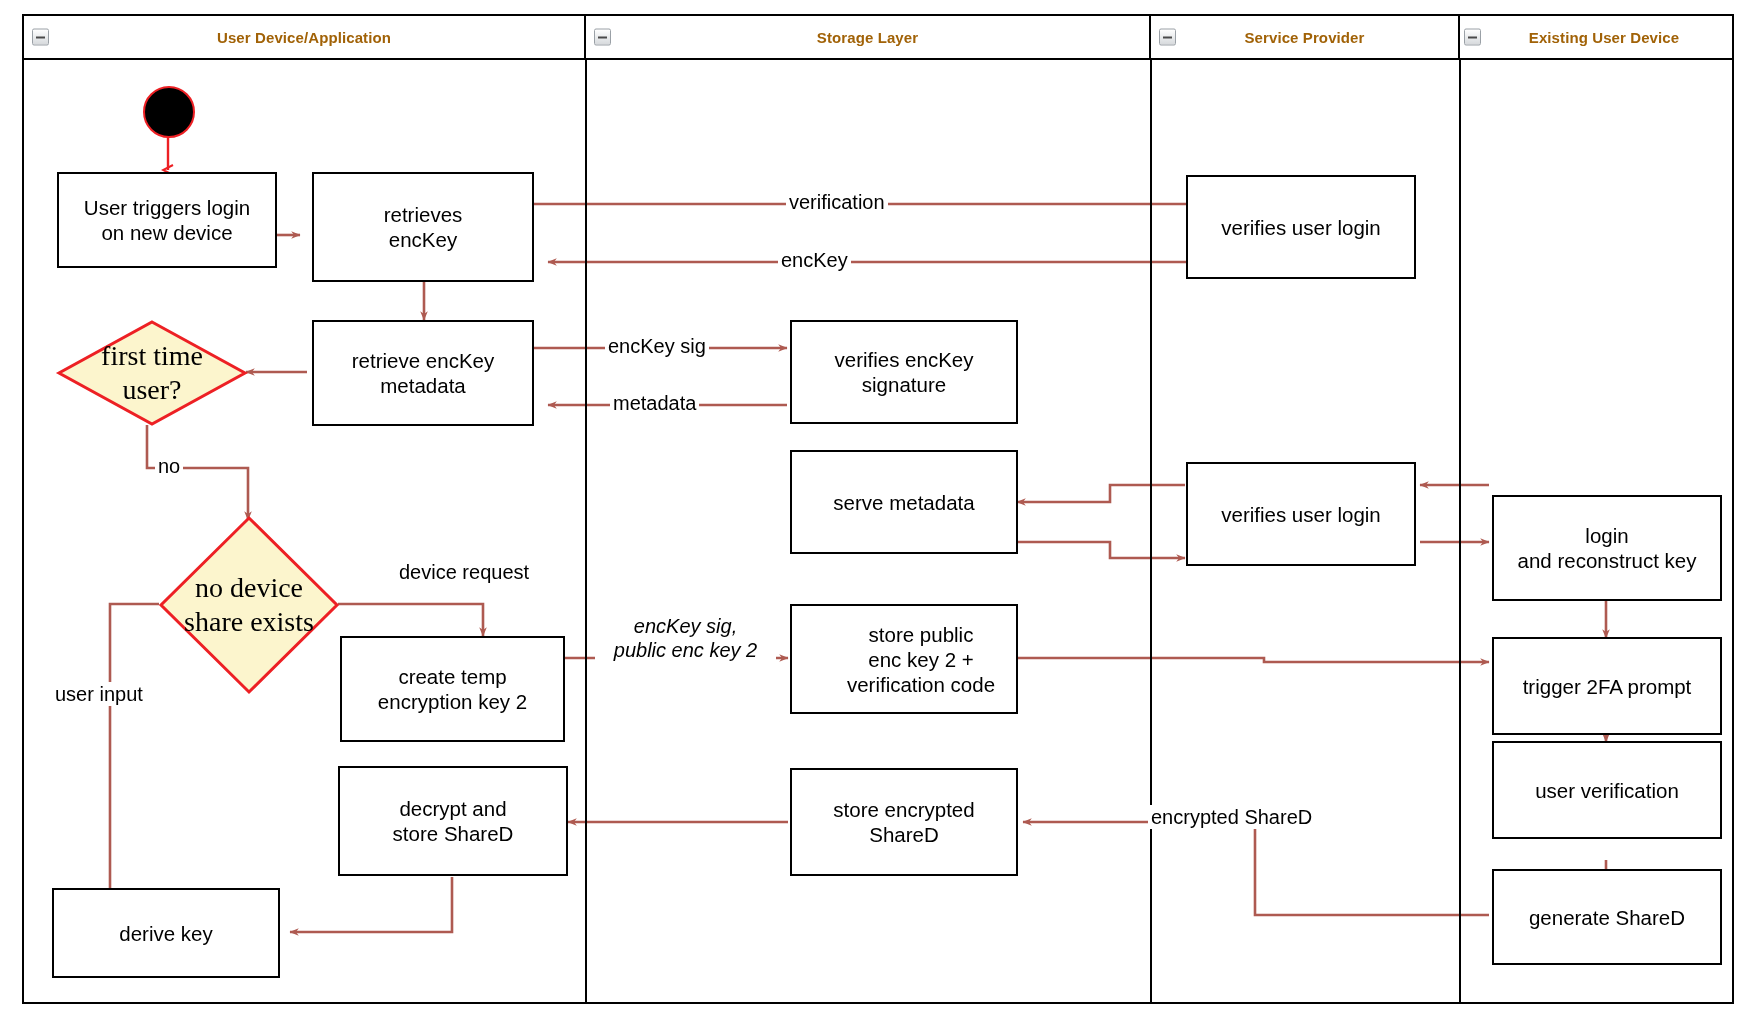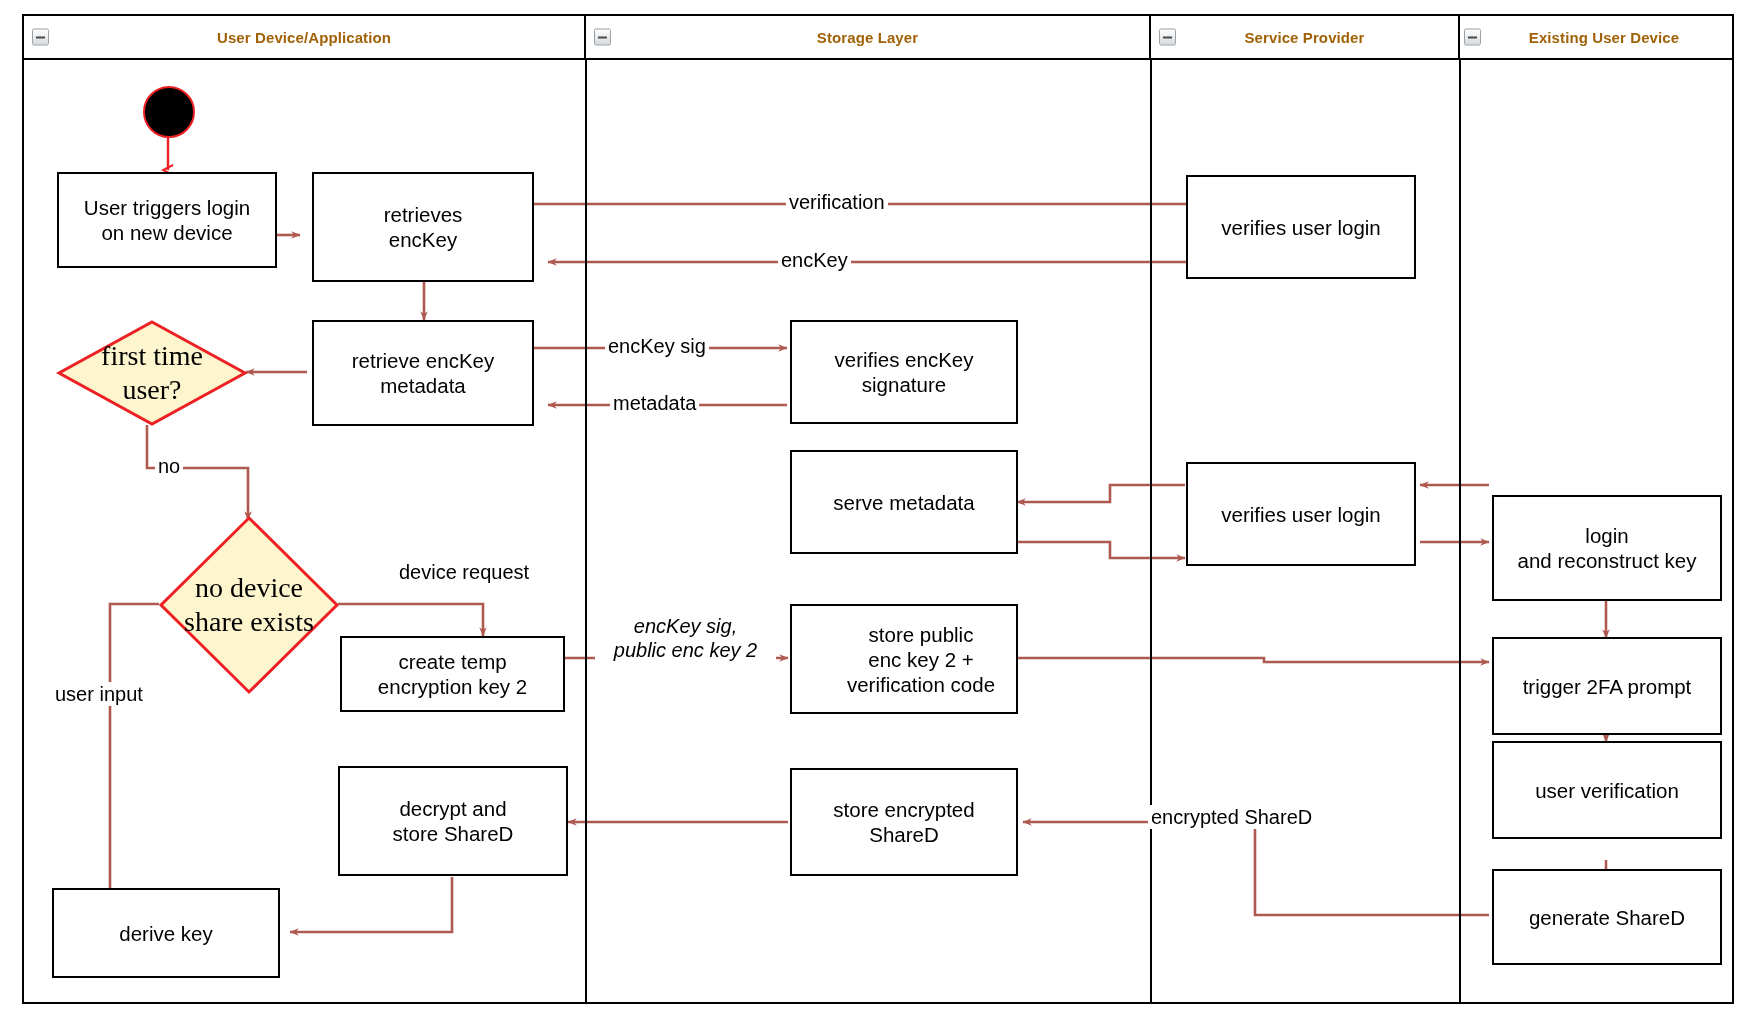--- a/index.html
+++ b/index.html
@@ -239,21 +239,21 @@
   </div>
 
   <div class="decision-wrap" style="left:159px; top:516px; width:180px; height:178px;">
     <svg width="180" height="178" viewBox="0 0 180 178">
       <polygon points="90,2 178,89 90,176 2,89" fill="#fcf5cd" stroke="#ed2024" stroke-width="3"></polygon>
     </svg>
     <div class="decision-label">no device
 share exists</div>
   </div>
 
-  <div class="node" style="left:340px; top:636px; width:225px; height:76px;">create temp
+  <div class="node" style="left:340px; top:636px; width:225px; height:106px;">create temp
 encryption key 2</div>
 
   <div class="node" style="left:338px; top:766px; width:230px; height:110px;">decrypt and
 store ShareD</div>
 
   <div class="node" style="left:52px; top:888px; width:228px; height:90px;">derive key</div>
 
   <div class="node" style="left:790px; top:320px; width:228px; height:104px;">verifies encKey
 signature</div>
 

